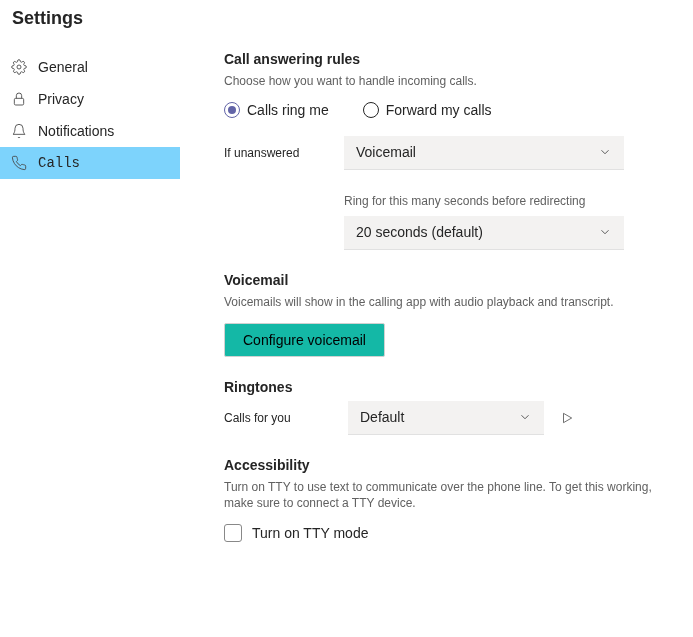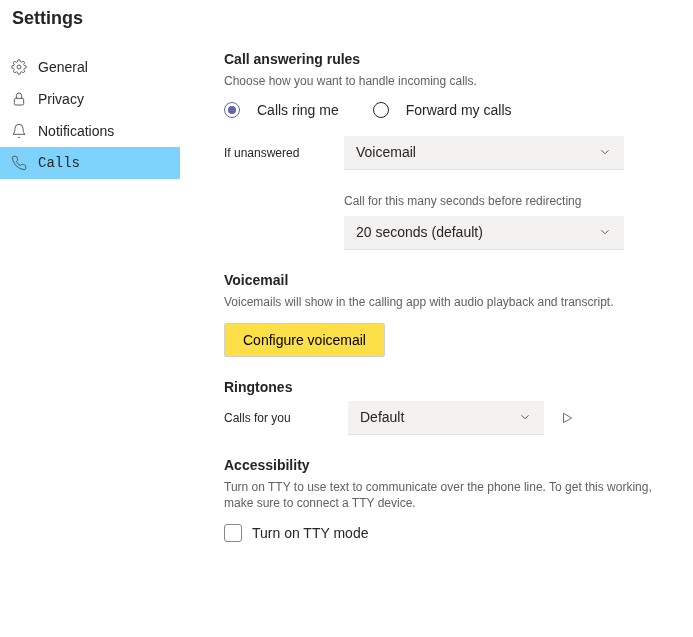--- a/index.html
+++ b/index.html
@@ -9,32 +9,32 @@
     .sidebar { width: 180px; padding-top: 6px; }
     .sidebar-item { display: flex; align-items: center; padding: 7px 10px; cursor: pointer; font-size: 14px; color: #252525; }
     .sidebar-item.active { background: #7dd3fc; font-family: Liberation Mono, monospace; }
     .sidebar-item .icon { width: 18px; height: 18px; display: inline-flex; align-items: center; justify-content: center; margin-right: 10px; }
     .sidebar-item .icon svg { width: 16px; height: 16px; stroke: #444; fill: none; stroke-width: 1.3; }
     .content { flex: 1; padding: 6px 24px 24px 44px; }
     .section { margin-bottom: 22px; }
     .section-title { font-weight: 700; font-size: 14px; margin-bottom: 6px; }
     .section-desc { font-size: 12px; color: #616161; margin-bottom: 12px; line-height: 1.4; }
     .radio-row { display: flex; gap: 34px; margin-bottom: 18px; align-items: center; }
-    .radio-option { display: flex; align-items: center; gap: 17px; cursor: pointer; font-size: 14px; }
+    .radio-option { display: flex; align-items: center; gap: 7px; cursor: pointer; font-size: 14px; }
     .radio-outer { width: 16px; height: 16px; border-radius: 50%; border: 1.5px solid #252525; display: flex; align-items: center; justify-content: center; }
     .radio-option.selected .radio-outer { border-color: #6264a7; }
     .radio-inner { width: 8px; height: 8px; border-radius: 50%; background: #6264a7; display: none; }
     .radio-option.selected .radio-inner { display: block; }
     .field-row { display: flex; align-items: center; margin-bottom: 14px; }
     .field-label { width: 120px; font-size: 12px; }
     .field-sublabel { font-size: 12px; color: #616161; margin-left: 120px; margin-top: 24px; margin-bottom: 8px; }
     .dropdown { background: #f3f2f1; border: none; border-bottom: 1px solid #e1e1e1; height: 34px; display: flex; align-items: center; justify-content: space-between; padding: 0 12px; cursor: pointer; width: 280px; font-size: 14px; }
     .dropdown .chevron { width: 14px; height: 14px; }
     .dropdown .chevron svg { width: 14px; height: 14px; stroke: #444; fill: none; stroke-width: 1.5; }
-    .btn { background: #fde047; border: 1px solid #d1d1d1; border-radius: 2px; padding: 8px 18px; font-size: 14px; cursor: pointer; }
+    .btn { background: #14b8a6; border: 1px solid #d1d1d1; border-radius: 2px; padding: 8px 18px; font-size: 14px; cursor: pointer; }
     .ringtone-row { display: flex; align-items: center; gap: 14px; }
     .ringtone-row .field-label { width: 110px; }
     .ringtone-row .dropdown { width: 196px; }
     .play-btn { width: 18px; height: 18px; display: inline-flex; align-items: center; justify-content: center; cursor: pointer; }
     .play-btn svg { width: 14px; height: 14px; stroke: #444; fill: none; stroke-width: 1.3; }
     .checkbox-row { display: flex; align-items: center; gap: 10px; cursor: pointer; }
     .checkbox { width: 18px; height: 18px; border: 1px solid #888; border-radius: 3px; }
   </style>
 </head>
 <body>
@@ -99,21 +99,21 @@
       </div>
       <div class="field-row">
         <div class="field-label">If unanswered</div>
         <div class="dropdown">
           <span>Voicemail</span>
           <span class="chevron"><svg viewBox="0 0 24 24">
                 <polyline points="6 9 12 15 18 9"></polyline>
               </svg></span>
         </div>
       </div>
-      <div class="field-sublabel">Call for this many seconds before redirecting</div>
+      <div class="field-sublabel">Ring for this many seconds before redirecting</div>
       <div class="field-row" style="margin-left:120px;">
         <div class="dropdown">
           <span>20 seconds (default)</span>
           <span class="chevron"><svg viewBox="0 0 24 24">
                 <polyline points="6 9 12 15 18 9"></polyline>
               </svg></span>
         </div>
       </div>
     </div>
 

